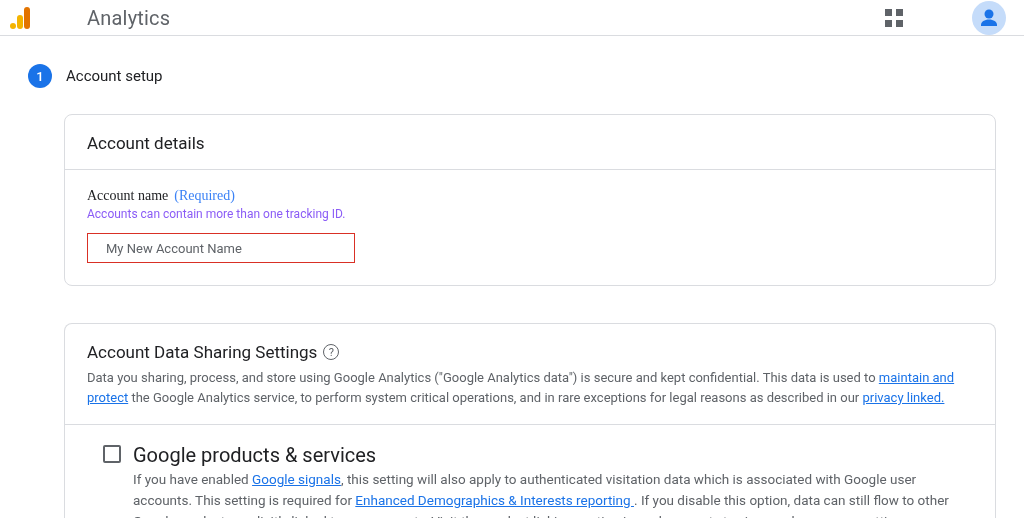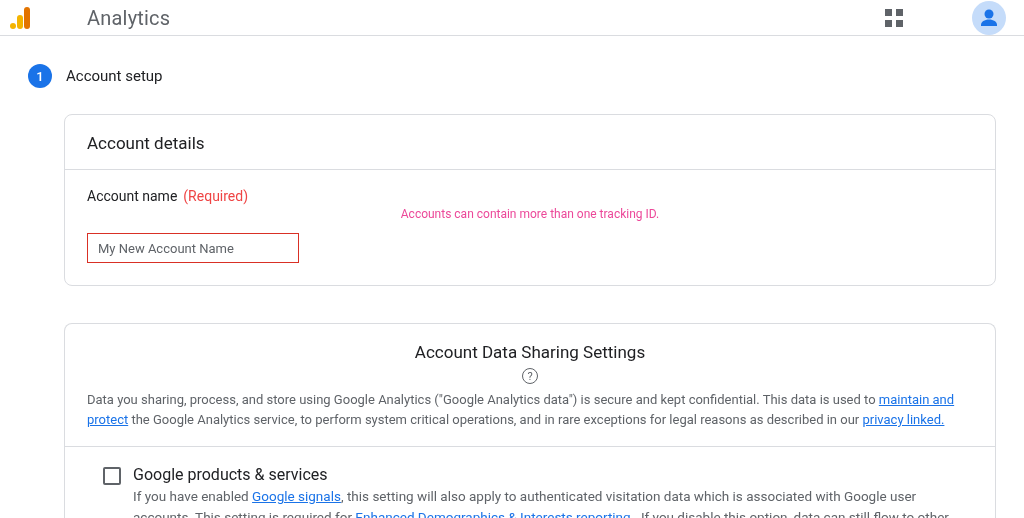--- a/index.html
+++ b/index.html
@@ -60,54 +60,54 @@
     border-radius: 8px;
     margin-bottom: 37px;
   }
   .card-header {
     padding: 18px 22px 16px; font-size: 17px; color:#202124;
     border-bottom: 1px solid #dadce0;
   }
   .card-body { padding: 18px 22px 22px; }
   .field-label {
     font-size: 14px; color:#202124; margin-bottom: 0px;
-    display:flex; gap:6px; align-items:baseline;
+    display:flex; gap:6px; align-items:baseline;font-family:Liberation Serif, serif;
   }
-  .field-label .req { color:#ef4444; font-weight:400; }
-  .field-hint { font-size: 12px; color:#ec4899; margin-top: 3px; margin-bottom: 12px; text-align: center; }
+  .field-label .req { color:#3b82f6; font-weight:400; }
+  .field-hint { font-size: 12px; color:#8b5cf6; margin-top: 3px; margin-bottom: 12px; }
   .text-input {
-    width: 212px; height: 30px;
+    width: 268px; height: 30px;
     border: 1px solid #d93025;
-    padding: 4px 10px; font-size: 13px; color:#5f6368;
+    padding: 4px 18px; font-size: 13px; color:#5f6368;
     outline: none; font-family: inherit; background:#fff;
   }
 
   .section-title {
     font-size: 17px; color:#202124;
-    display:flex; align-items:center; gap:6px; margin-bottom: 6px; flex-direction: column;
+    display:flex; align-items:center; gap:6px; margin-bottom: 6px;
   }
   .help-circle {
     width:16px; height:16px; border-radius:50%;
     border:1.5px solid #5f6368; display:inline-flex;
     align-items:center; justify-content:center;
     font-size:11px; color:#5f6368; cursor: default;
   }
   .desc {
     font-size: 13px; color:#5f6368; line-height: 1.55;
   }
   .desc a, .link { color:#1a73e8; text-decoration: underline; cursor:pointer; }
   .hr-light { border-top: 1px solid #dadce0; margin: 16px -22px 18px; }
 
   .checkbox-row { display:flex; align-items:flex-start; gap:12px; margin-top: 10px; padding-left: 16px;}
   .chk {
     width:18px; height:18px; border:2px solid #5f6368; border-radius:2px;
     flex-shrink:0; margin-top:2px; cursor:pointer; background:#fff;
   }
   .chk-content { flex:1; }
-  .chk-title { font-size: 16px; color:#202124; margin-bottom:2px; }
+  .chk-title { font-size: 20px; color:#202124; margin-bottom:2px; }
   .chk-desc { font-size: 13.5px; color:#5f6368; line-height:1.55; }
 </style>
 </head>
 <body>
 
 <div class="header">
   <div class="logo">
     <div class="bar1"></div>
       <div class="bar2"></div>
       <div class="bar3"></div>

